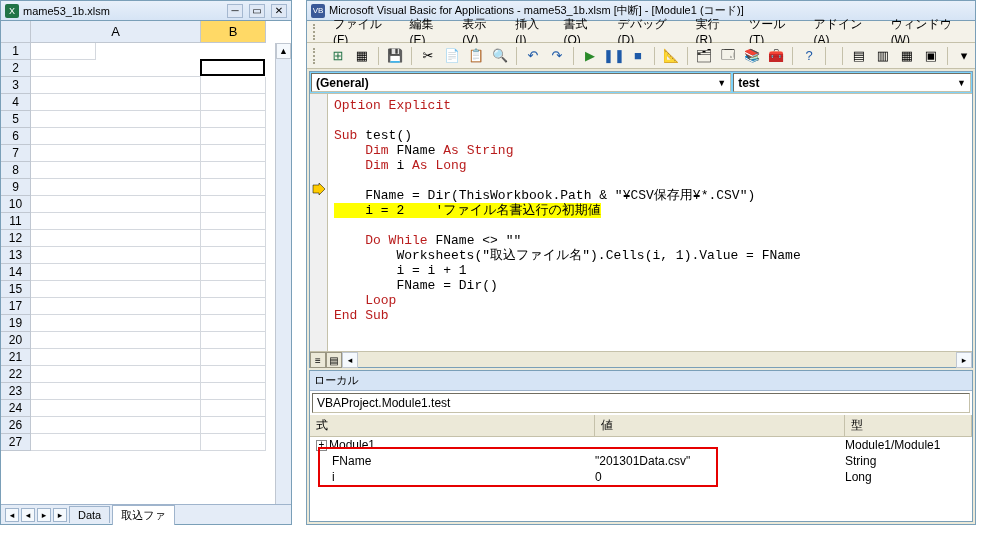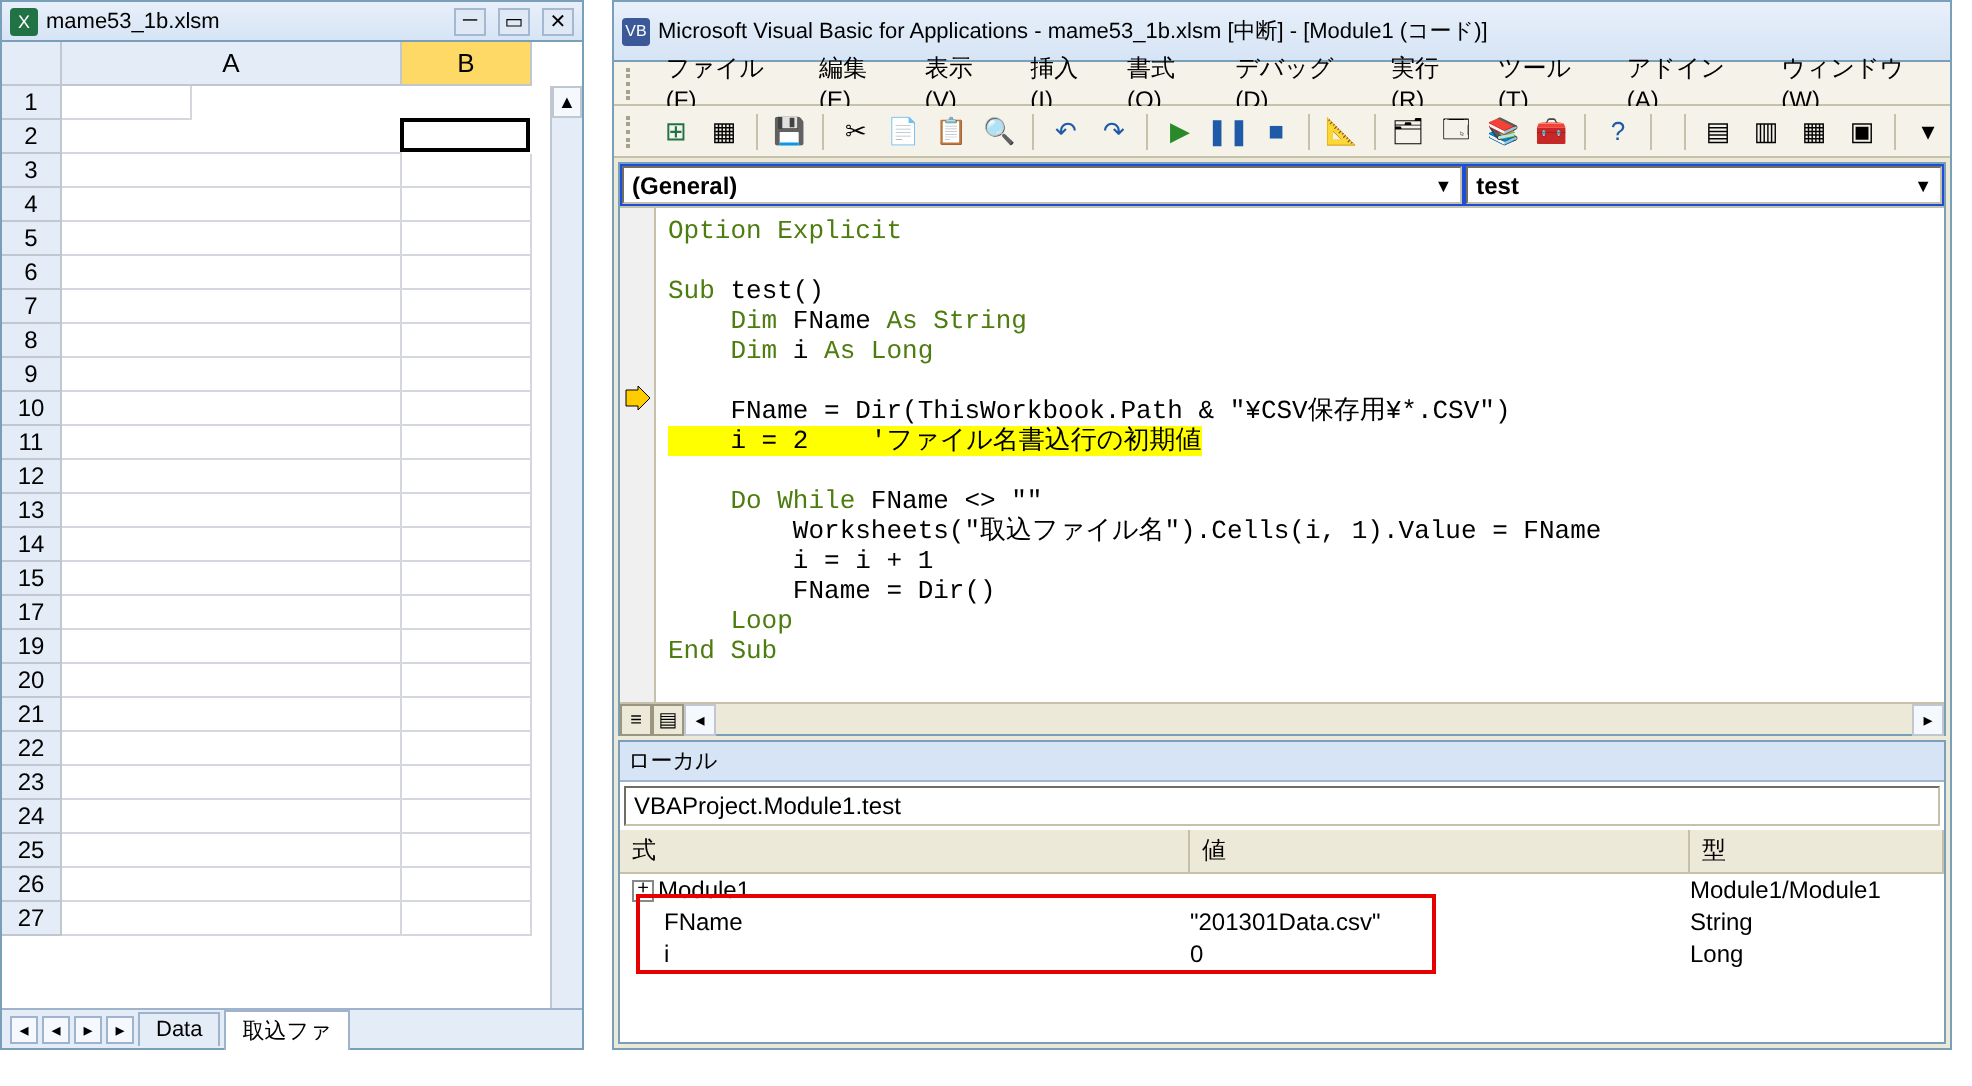--- a/index.html
+++ b/index.html
@@ -63,21 +63,21 @@
     top:0;
     width:670px;
     height:525px;
     border:1px solid #7a9fb8;
     background:#ece9d8;
     display:flex;
     flex-direction:column;
   }
   .vbe-title {
     background: linear-gradient(#e8f0fa,#d6e4f5);
-    height:30px;
+    height:20px;
     display:flex;
     align-items:center;
     padding:0 4px;
     font-size:11px;
     border-bottom:1px solid #7a9fb8;
   }
   .vbe-icon { width:14px; height:14px; margin-right:4px; background:#3b5998; display:flex; align-items:center; justify-content:center; color:#fff; font-size:8px; border-radius:2px;}
   .vbe-menubar {
     height:22px;
     background:#f4f2e9;
@@ -96,30 +96,30 @@
     border-bottom:1px solid #c5c1aa;
     display:flex;
     align-items:center;
     padding-left:6px;
     gap:2px;
   }
   .tb-btn { width:22px; height:22px; display:flex; align-items:center; justify-content:center; cursor:pointer; border:1px solid transparent; font-size:13px;}
   .tb-sep { width:1px; height:18px; background:#c5c1aa; margin:0 3px;}
   .vbe-body { flex:1; display:flex; flex-direction:column; padding:2px; gap:2px; overflow:hidden;}
   .code-pane { flex:1; border:1px solid #7a9fb8; background:#fff; display:flex; flex-direction:column; min-height:260px;}
-  .code-dropdowns { display:flex; border-bottom:1px solid #c5c1aa; background:#1d4ed8; height:22px;}
+  .code-dropdowns { display:flex; border-bottom:1px solid #c5c1aa; background:#7dd3fc; height:22px;}
   .code-dd { border:1px inset #c5c1aa; background:#fff; flex:1; margin:1px; padding:2px 4px; font-size:12px; font-weight:bold; cursor:pointer; display:flex; align-items:center;}
   .code-dd:first-child { flex:1.8; }
   .code-dd .caret { margin-left:auto; font-size:9px;}
   .code-area { flex:1; display:flex; overflow:hidden;}
   .code-margin { width:18px; background:#f0f0f0; border-right:1px solid #c5c1aa; position:relative;}
   .break-arrow { position:absolute; left:2px; top:89px; width:14px; height:12px; }
   .break-arrow svg { width:14px; height:12px; }
   .code-text { flex:1; padding:4px 6px; font-family:"Courier New",monospace; font-size:13px; line-height:15px; white-space:pre; overflow:hidden;}
-  .kw { color:#4d7c0f; }
+  .kw { color:#b91c1c; }
   .hl { background:#ffff00; }
   .code-bottom-scroll { height:16px; display:flex; border-top:1px solid #c5c1aa; background:#ece9d8;}
   .code-mode-btn { width:16px; height:16px; border:1px solid #9a9682; display:flex; align-items:center; justify-content:center; font-size:10px; cursor:pointer; background:#ece9d8;}
   .locals-pane { height:152px; border:1px solid #7a9fb8; background:#fff; display:flex; flex-direction:column; font-size:12px;}
   .locals-title { background:#d6e4f5; border-bottom:1px solid #9fb4cc; padding:2px 4px; font-size:11px;}
   .locals-context { border:1px inset #c5c1aa; margin:2px; padding:2px 4px; background:#fff;}
   .locals-headers { display:flex; border-bottom:1px solid #c5c1aa; background:#ece9d8;}
   .lh { border-right:1px solid #c5c1aa; padding:2px 6px; cursor:pointer;}
   .lh1 { width:285px; } .lh2 { width:250px; } .lh3 { flex:1; }
   .locals-rows { flex:1; overflow:hidden;}
@@ -255,25 +255,20 @@
             <div class="row-header">23</div>
             <div class="cell A"></div>
             <div class="cell B"></div>
           </div>
           <div class="xl-row">
             <div class="row-header">24</div>
             <div class="cell A"></div>
             <div class="cell B"></div>
           </div>
           <div class="xl-row">
-            <div class="row-header">25</div>
-            <div class="cell A"></div>
-            <div class="cell B"></div>
-          </div>
-          <div class="xl-row">
             <div class="row-header">26</div>
             <div class="cell A"></div>
             <div class="cell B"></div>
           </div>
           <div class="xl-row">
             <div class="row-header">27</div>
             <div class="cell A"></div>
             <div class="cell B"></div>
           </div>
         </div>

